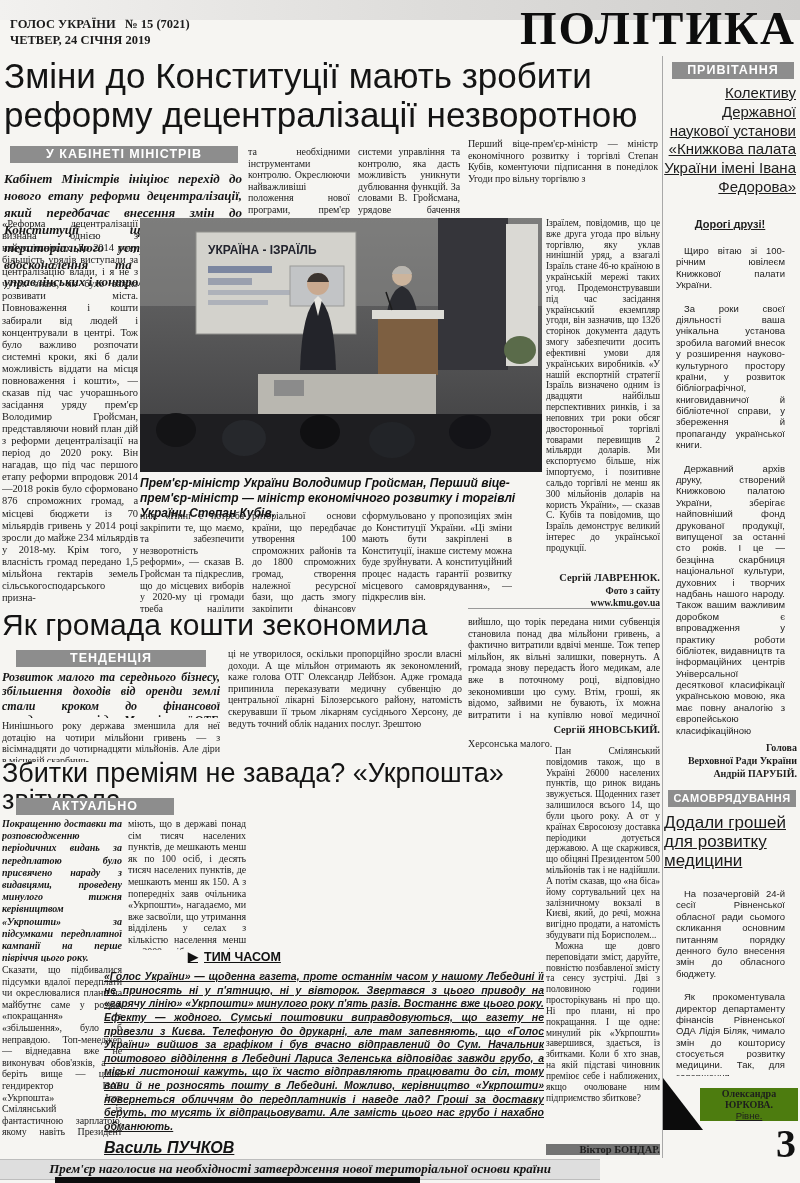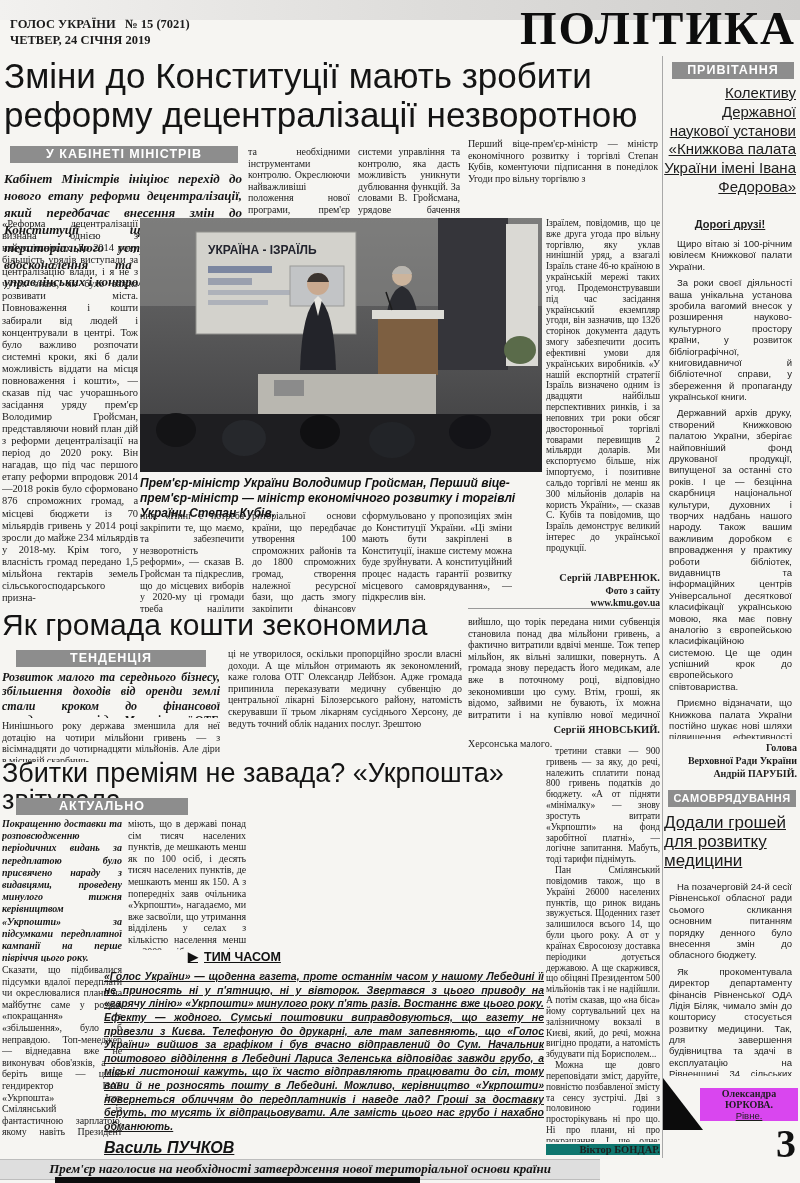--- a/index.html
+++ b/index.html
@@ -11,21 +11,21 @@
   .label-bar{background:#8d8d8d;color:#fff;font-family:"Liberation Sans",sans-serif;
              font-weight:bold;text-align:center;letter-spacing:1px;
              font-size:12.5px;line-height:17px;height:17px;}
   .body-txt{font-size:10px;line-height:1.16;text-align:justify;overflow:hidden;
             letter-spacing:-0.1px;color:#232323;}
   .body-txt p{margin:0;text-indent:9px;}
   .lead-txt{font-weight:bold;font-style:italic;text-align:justify;color:#151515;}
   .headline{font-family:"Liberation Sans",sans-serif;font-weight:400;color:#141414;}
   .sb-txt{font-family:"Liberation Sans",sans-serif;font-size:9.5px;line-height:1.2;
           text-align:justify;overflow:hidden;color:#222;}
-  .sb-txt p{margin:5px;text-indent:8px;}
+  .sb-txt p{margin:12px;text-indent:8px;}
   .author{font-family:"Liberation Serif",serif;font-weight:bold;font-size:10.5px;}
   .gray-band{background:linear-gradient(to right,#f2f1ef 0%,#dddcda 55%,#cfcecc 100%);}
   .vrule{border-left:1px solid #a8a8a8;width:0;}
   .photo-caption{font-family:"Liberation Sans",sans-serif;font-weight:bold;font-style:italic;
                  font-size:12px;line-height:1.25;color:#101010;}
 </style>
 </head>
 <body>
 
 <div class="abs gray-band" style="left:0;top:30;width:800px;height:20px;"></div>
@@ -119,42 +119,41 @@
 <div class="abs body-txt" style="left:2px;top:720px;width:218px;height:42px;">Нинішнього року держава зменшила для неї дотацію на чотири мільйони гривень — з вісімнадцяти до чотирнадцяти мільйонів. Але діри в місцевій скарбнич-</div>
 <div class="abs body-txt" style="left:228px;top:648px;width:234px;height:114px;">ці не утворилося, оскільки пропорційно зросли власні доходи. А ще мільйон отримають як зекономлений, каже голова ОТГ Олександр Лейбзон. Адже громада припинила переказувати медичну субвенцію до центральної лікарні Білозерського району, натомість скерувавши її трьом лікарням сусіднього Херсону, де ведуть точний облік наданих послуг. Зрештою</div>
 
 <div class="abs" style="left:468px;top:608px;width:192px;border-top:1px solid #999;"></div>
 <div class="abs body-txt" style="left:468px;top:616px;width:192px;height:106px;">вийшло, що торік передана ними субвенція становила понад два мільйони гривень, а фактично витратили вдвічі менше. Тож тепер мільйон, як вільні залишки, повернуть. А громада знову передасть його медикам, але вже в поточному році, відповідно зекономивши цю суму. Втім, гроші, як відомо, зайвими не бувають, їх можна витратити і на купівлю нової медичної апаратури, і на розширення спектра послуг.</div>
 <div class="abs author" style="left:468px;top:724px;width:192px;text-align:right;">Сергій ЯНОВСЬКИЙ.</div>
 <div class="abs" style="left:468px;top:738px;width:192px;font-size:10px;">Херсонська малого.</div>
 
 <div class="abs headline" style="left:2px;top:760px;width:544px;font-size:27px;line-height:1;">Збитки преміям не завада? «Укрпошта» звітувала...</div>
 
-<div class="abs label-bar" style="left:16px;top:798px;width:172px;text-align:center;">АКТУАЛЬНО</div>
+<div class="abs label-bar" style="left:16px;top:798px;width:158px;text-align:center;">АКТУАЛЬНО</div>
 
 <div class="abs lead-txt" style="left:2px;top:818px;width:120px;height:144px;font-size:10px;line-height:1.22;overflow:hidden;">Покращенню доставки та розповсюдженню періодичних видань за передплатою було присвячено нараду з видавцями, проведену минулого тижня керівництвом «Укрпошти» за підсумками передплатної кампанії на перше півріччя цього року.</div>
 <div class="abs body-txt" style="left:2px;top:964px;width:120px;height:174px;">Сказати, що підбивалися підсумки вдалої передплати чи окреслювалися плани на майбутнє саме у розрізі «покращання» та «збільшення», було б неправдою. Топ-менеджер — віднедавна вже не виконувач обов'язків, а — беріть вище — цілий гендиректор ПАТ «Укрпошта» Ігор Смілянський із фантастичною зарплатою, якому навіть Президент країни відкрито зауважив, журився з приводу того, що більшість опонентів не уявляють, що таке Україна і яка тут непристосована для поштовиків інфраструктура. Люди, мовляв, не розу-</div>
 <div class="abs body-txt" style="left:128px;top:818px;width:118px;height:132px;">міють, що в державі понад сім тисяч населених пунктів, де мешкають менш як по 100 осіб, і десять тисяч населених пунктів, де мешкають менш як 150. А з попередніх заяв очільника «Укрпошти», нагадаємо, ми вже засвоїли, що утримання відділень у селах з кількістю населення менш як 2000 осіб є економічно невигідним. Самі робіть висновки...</div>
 
 <div class="abs sans" style="left:188px;top:949px;font-size:12.5px;font-weight:bold;color:#111;display:flex;align-items:center;gap:6px;">
   <span style="font-size:13px;">▶</span>
   <span>ТИМ ЧАСОМ</span>
 </div>
 <div class="abs sans" style="left:104px;top:970px;width:440px;height:168px;overflow:hidden;font-weight:bold;font-style:italic;font-size:10.5px;line-height:1.3;text-align:justify;color:#181818;">«Голос України» — щоденна газета, проте останнім часом у нашому Лебедині її не приносять ні у п'ятницю, ні у вівторок. Звертався з цього приводу на «гарячу лінію» «Укрпошти» минулого року п'ять разів. Востаннє вже цього року. Ефекту — жодного. Сумські поштовики виправдовуються, що газету не привезли з Києва. Телефоную до друкарні, але там запевняють, що «Голос України» вийшов за графіком і був вчасно відправлений до Сум. Начальник поштового відділення в Лебедині Лариса Зеленська відповідає завжди грубо, а міські листоноші кажуть, що їх часто відправляють працювати до сіл, тому вони й не розносять пошту в Лебедині. Можливо, керівництво «Укрпошти» повернеться обличчям до передплатників і наведе лад? Гроші за доставку беруть, то мусять їх відпрацьовувати. Але замість цього нас грубо і нахабно обманюють.</div>
 <div class="abs sans" style="left:104px;top:1138px;width:440px;text-align:left;font-weight:bold;font-style:italic;font-size:16px;line-height:1.2;color:#141414;">
   <div>Василь ПУЧКОВ</div>
   <div>(з Лебедина Сумської області).</div>
 </div>
 
 <div class="abs body-txt" style="left:546px;top:746px;width:114px;height:396px;font-size:9.5px;line-height:1.14;">
-  <p>третини ставки — 900 гривень — за яку, до речі, належить сплатити понад 800 гривень податків до бюджету. «А от підняти «мінімалку» — знову зростуть витрати «Укрпошти» на фонд заробітної платні», — логічне запитання. Мабуть, тоді тарифи піднімуть.</p>
   <p>Пан Смілянський повідомив також, що в Україні 26000 населених пунктів, що ринок видань звужується. Щоденних газет залишилося всього 14, що були цього року. А от у країнах Євросоюзу доставка періодики дотується державою. А ще скаржився, що обіцяні Президентом 500 мільйонів так і не надійшли. А потім сказав, що «на біса» йому сортувальний цех на залізничному вокзалі в Києві, який, до речі, можна вигідно продати, а натомість збудувати під Борисполем...</p>
   <p>Можна ще довго переповідати зміст, даруйте, повністю позбавленої змісту та сенсу зустрічі. Дві з половиною години просторікувань ні про що. Ні про плани, ні про покращання. І ще одне: минулий рік «Укрпошти» завершився, здається, із збитками. Коли б хто знав, на якій підставі чиновник преміює себе і наближених, якщо очолюване ним підприємство збиткове?</p>
 </div>
-<div class="abs author" style="left:546px;top:1144px;width:114px;text-align:right;background:#0f766e;">Віктор БОНДАР.</div>
+<div class="abs author" style="left:546px;top:1144px;width:114px;text-align:right;background:#737373;">Віктор БОНДАР.</div>
 
 <div class="abs vrule" style="left:662px;top:56px;height:1102px;"></div>
 
 <div class="abs label-bar" style="left:672px;top:62px;width:122px;">ПРИВІТАННЯ</div>
 <div class="abs sans" style="left:664px;top:84px;width:132px;text-align:right;font-size:15px;line-height:1.25;color:#1c1c1c;">Колективу Державної наукової установи «Книжкова палата України імені Івана Федорова»</div>
 <div class="abs sans" style="left:664px;top:218px;width:132px;text-align:center;font-weight:bold;font-size:11px;">Дорогі друзі!</div>
 <div class="abs sb-txt" style="left:664px;top:233px;width:133px;height:506px;">
   <p>Щиро вітаю зі 100-річним ювілеєм Книжкової палати України.</p>
   <p>За роки своєї діяльності ваша унікальна установа зробила вагомий внесок у розширення науково-культурного простору країни, у розвиток бібліографічної, книговидавничої й бібліотечної справи, у збереження й пропаганду української книги.</p>
   <p>Державний архів друку, створений Книжковою палатою України, зберігає найповніший фонд друкованої продукції, випущеної за останні сто років. І це — безцінна скарбниця національної культури, духовних і творчих надбань нашого народу. Також вашим важливим доробком є впровадження у практику роботи бібліотек, видавництв та інформаційних центрів Універсальної десяткової класифікації українською мовою, яка має повну аналогію з європейською класифікаційною системою. Це ще один успішний крок до європейського співтовариства.</p>
@@ -168,21 +167,21 @@
 </div>
 
 <div class="abs label-bar" style="left:668px;top:790px;width:128px;font-size:11px;letter-spacing:0.5px;">САМОВРЯДУВАННЯ</div>
 <div class="abs sans" style="left:664px;top:813px;width:130px;font-size:17px;line-height:1.12;color:#1a1a1a;">Додали грошей для розвитку медицини</div>
 <div class="abs sb-txt" style="left:664px;top:876px;width:133px;height:200px;">
   <p>На позачерговій 24-й сесії Рівненської обласної ради сьомого скликання основним питанням порядку денного було внесення змін до обласного бюджету.</p>
   <p>Як прокоментувала директор департаменту фінансів Рівненської ОДА Лідія Біляк, чимало змін до кошторису стосується розвитку медицини. Так, для завершення будівництва та здачі в експлуатацію на Рівненщині 34 сільських амбулаторій буде спрямовано минулорічні залишки коштів субвенції з Державного бюджету — а це 185 мільйонів гривень.</p>
 
 </div>
 <div class="abs" style="left:663px;top:1078px;width:40px;height:52px;background:#0c0c0c;clip-path:polygon(0 0,100% 100%,0 100%);"></div>
-<div class="abs" style="left:700px;top:1088px;width:98px;text-align:center;background:#d946ef;">
+<div class="abs" style="left:700px;top:1088px;width:98px;text-align:center;background:#4d7c0f;">
   <div class="author" style="font-size:10px;">Олександра ЮРКОВА.</div>
   <div class="sans" style="font-size:9.5px;">Рівне.</div>
 </div>
 
 <div class="abs serifb" style="left:758px;top:1120px;width:38px;font-size:40px;text-align:right;color:#111;">3</div>
 <div class="abs" style="left:0;top:1159px;width:600px;height:19px;background:#dedede;border-top:1px solid #bdbdbd;border-bottom:1px solid #bdbdbd;
             font-weight:bold;font-style:italic;font-size:13px;line-height:18px;text-align:center;color:#141414;">Прем'єр наголосив на необхідності затвердження нової територіальної основи країни</div>
 <div class="abs" style="left:55px;top:1177px;width:365px;height:6px;background:#0d0d0d;"></div>
 
 </body></html>

